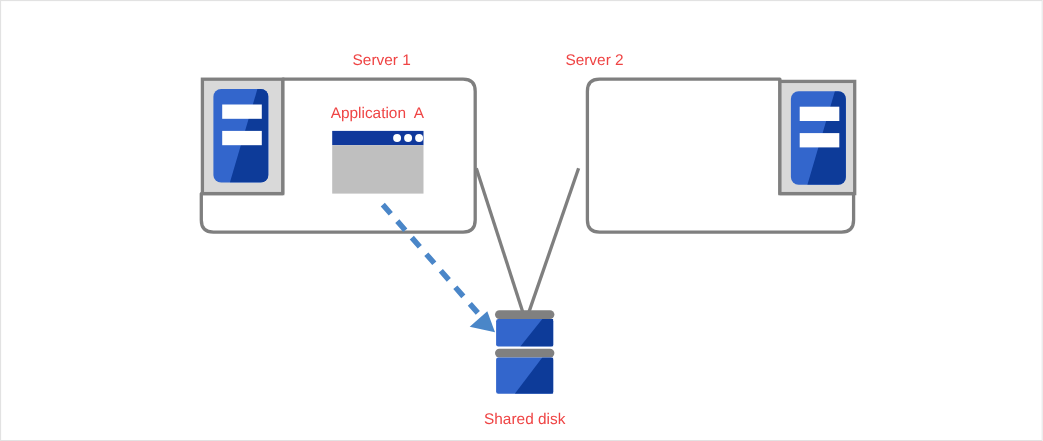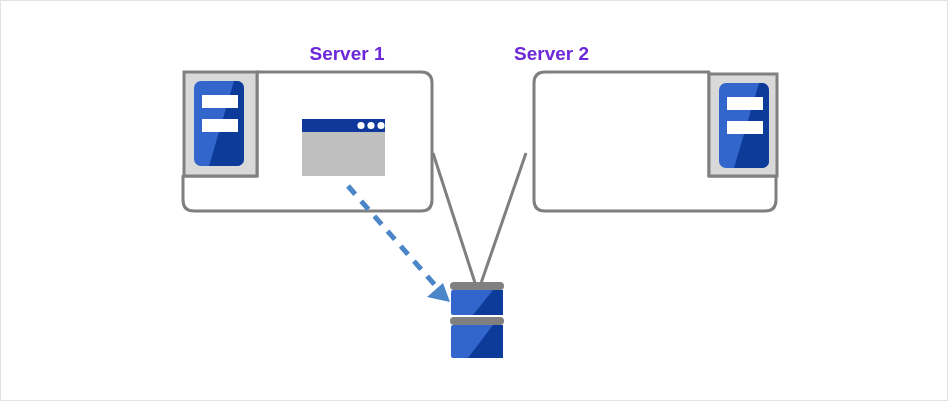--- a/index.html
+++ b/index.html
@@ -21,26 +21,25 @@
   }
   .svg-layer {
     position: absolute;
     left: 0;
     top: 0;
     width: 948px;
     height: 401px;
   }
   .label {
     position: absolute;
-    color: #6d28d9;
-    font-size: 19px;
+    color: #ef4444;
+    font-size: 14px;
     line-height: 22px;
     white-space: pre;
     font-family: "Liberation Sans", sans-serif;
-    font-weight: bold;
   }
   #server1-title { left: 246px; top: 42px; width: 200px; text-align: center; }
   #server2-title { left: 513px; top: 42px; width: 200px; text-align: left; }
   #app-a-label   { left: 222px; top: 90px; width: 240px; text-align: center; }
   #shared-disk-label { left: 376px; top: 368px; width: 200px; text-align: center; }
 </style>
 </head>
 <body>
 
 <div id="canvas">
@@ -125,15 +124,17 @@
         <polygon points="502,324 502,357 467,357 492,324" fill="#0d3b99"></polygon>
       </g>
     </g>
 
   </svg>
 
   <div class="label" id="server1-title">Server 1</div>
 
   <div class="label" id="server2-title">Server 2</div>
 
+  <div class="label" id="app-a-label">Application  A</div>
 
+  <div class="label" id="shared-disk-label">Shared disk</div>
 
 </div>
 
 </body></html>

